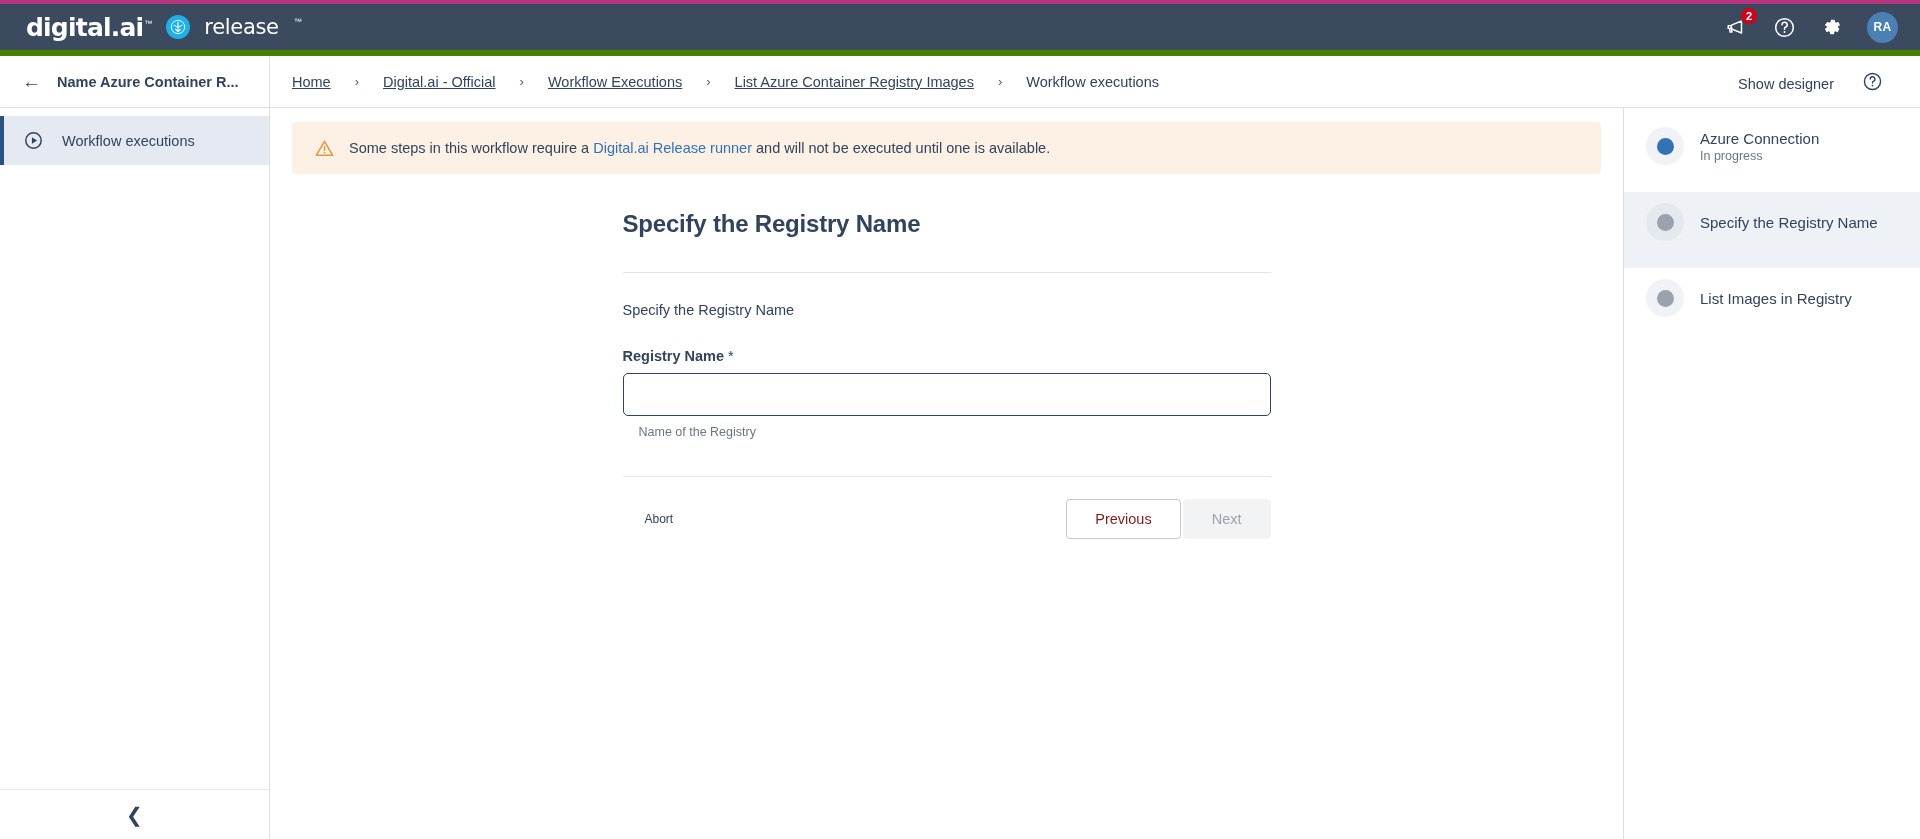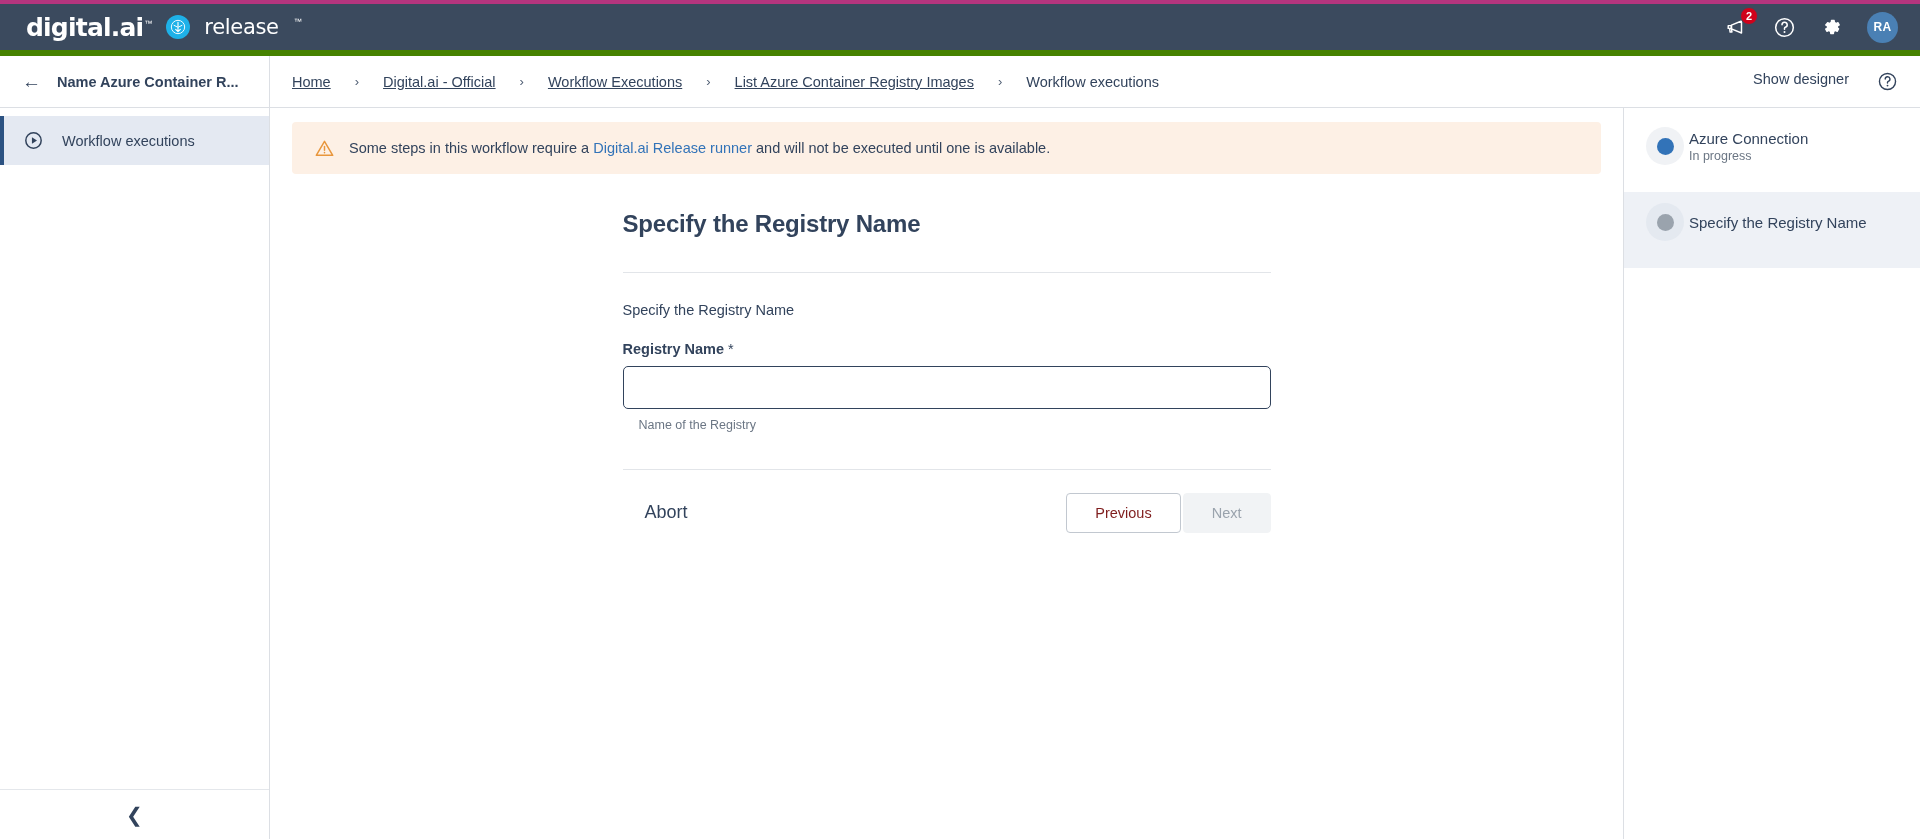--- a/index.html
+++ b/index.html
@@ -65,21 +65,21 @@
     font-size: 14.5px; font-weight:700; color:#32435c; white-space:nowrap;
     overflow:hidden; text-overflow:ellipsis;
   }
   #crumb-path { flex:1; display:flex; align-items:center; gap:6px; padding-left: 22px; }
   .crumb {
     font-size: 14.5px; color:#32435c; text-decoration: underline;
     cursor:pointer; white-space:nowrap;
   }
   .crumb.current { text-decoration:none; cursor:default; }
   .crumb-sep { color:#32435c; font-size:13px; margin: 0 18px; opacity:.85; }
-  #crumb-right { display:flex; align-items:flex-start; gap:28px; padding-right: 22px; margin-left: 36px;}
+  #crumb-right { display:flex; align-items:flex-end; gap:28px; padding-right: 37px; margin-left: 36px;}
   #show-designer { font-size:14.5px; color:#32435c; cursor:pointer; }
 
   
   #body-wrap { display:flex; height: calc(839px - 4px - 46px - 6px - 52px); }
 
   
   #sidebar {
     width: 270px; flex: 0 0 270px; border-right:1px solid #dcdfe4;
     display:flex; flex-direction:column; background:#fff;
   }
@@ -110,48 +110,48 @@
     display:flex; align-items:center; gap:14px; padding: 0 22px;
     width: 100%;
   }
   .warn-text { font-size:14.5px; color:#32435c; }
   .warn-link { color:#3273b8; text-decoration:none; cursor:pointer; }
 
   #form-wrap { width: 648px; margin: 0 auto; padding-top: 36px; }
   #form-title { font-size: 24px; font-weight:700; color:#32435c; letter-spacing:-0.2px;}
   .hr { height:1px; background:#e2e5e9; margin: 34px 0 0 0; }
   #form-sub { font-size:14.5px; color:#32435c; margin-top: 29px; }
-  #field-label { font-size:14.5px; font-weight:700; color:#32435c; margin-top: 23px; }
+  #field-label { font-size:14.5px; font-weight:700; color:#32435c; margin-top: 30px; }
   .req { font-weight:400; }
   #registry-input {
     display:block; width:100%; height:43px; margin-top:9px;
     border:1.6px solid #32435c; border-radius:5px; outline:none;
     font-size:14.5px; color:#32435c; padding: 0 12px;
     font-family:"Liberation Sans", sans-serif; background:#fff;
   }
   #field-help { font-size:12.5px; color:#6b7684; margin: 9px 0 0 16px; }
   .hr2 { height:1px; background:#e2e5e9; margin: 37px 0 0 0; }
 
   #btn-row { display:flex; align-items:center; margin-top: 22px; }
   #abort-btn {
-    font-size:18px; color:#32435c; background:none; border:none;
+    font-size:12px; color:#32435c; background:none; border:none;
     cursor:pointer; padding: 10px 22px; font-family:"Liberation Sans", sans-serif;text-align:right;
   }
   #btn-right { margin-left:auto; display:flex; gap:0; }
   .btn {
     font-size:14.5px; height:40px; padding: 0 28px; border-radius:4px;
     cursor:pointer; font-family:"Liberation Sans", sans-serif;
   }
   #prev-btn { background:#fff; border:1px solid #c2c8d0; color:#7f1d1d; }
   #next-btn { background:#f1f3f5; border:1px solid #f1f3f5; color:#9aa3ad; cursor:default; margin-left:2px;}
 
   
   #steps-panel { width: 296px; flex: 0 0 296px; background:#fff; padding-top: 8px; }
   .step {
-    display:flex; align-items:center; gap:5px; padding: 11px 20px 27px 22px;
+    display:flex; align-items:center; gap:16px; padding: 11px 20px 27px 22px;
     cursor:pointer; min-height: 62px;
   }
   .step.active { background:#eef1f6; }
   .step-dot-outer {
     width:38px; height:38px; border-radius:50%; background:#f0f2f5;
     display:flex; align-items:center; justify-content:center; flex:0 0 38px;
   }
   .step.active .step-dot-outer { background:#e4e9f0; }
   .step-dot { width:17px; height:17px; border-radius:50%; background:#9aa3ad; }
   .step-dot.inprogress { background:#3273b8; }
@@ -306,14 +306,22 @@
 
     <div class="step active">
       <span class="step-dot-outer">
         <span class="step-dot"></span>
       </span>
       <span class="step-txt">
         <span class="step-name">Specify the Registry Name</span>
       </span>
     </div>
 
+    <div class="step">
+      <span class="step-dot-outer">
+        <span class="step-dot"></span>
+      </span>
+      <span class="step-txt">
+        <span class="step-name">List Images in Registry</span>
+      </span>
+    </div>
   </div>
 </div>
 
 </body></html>

